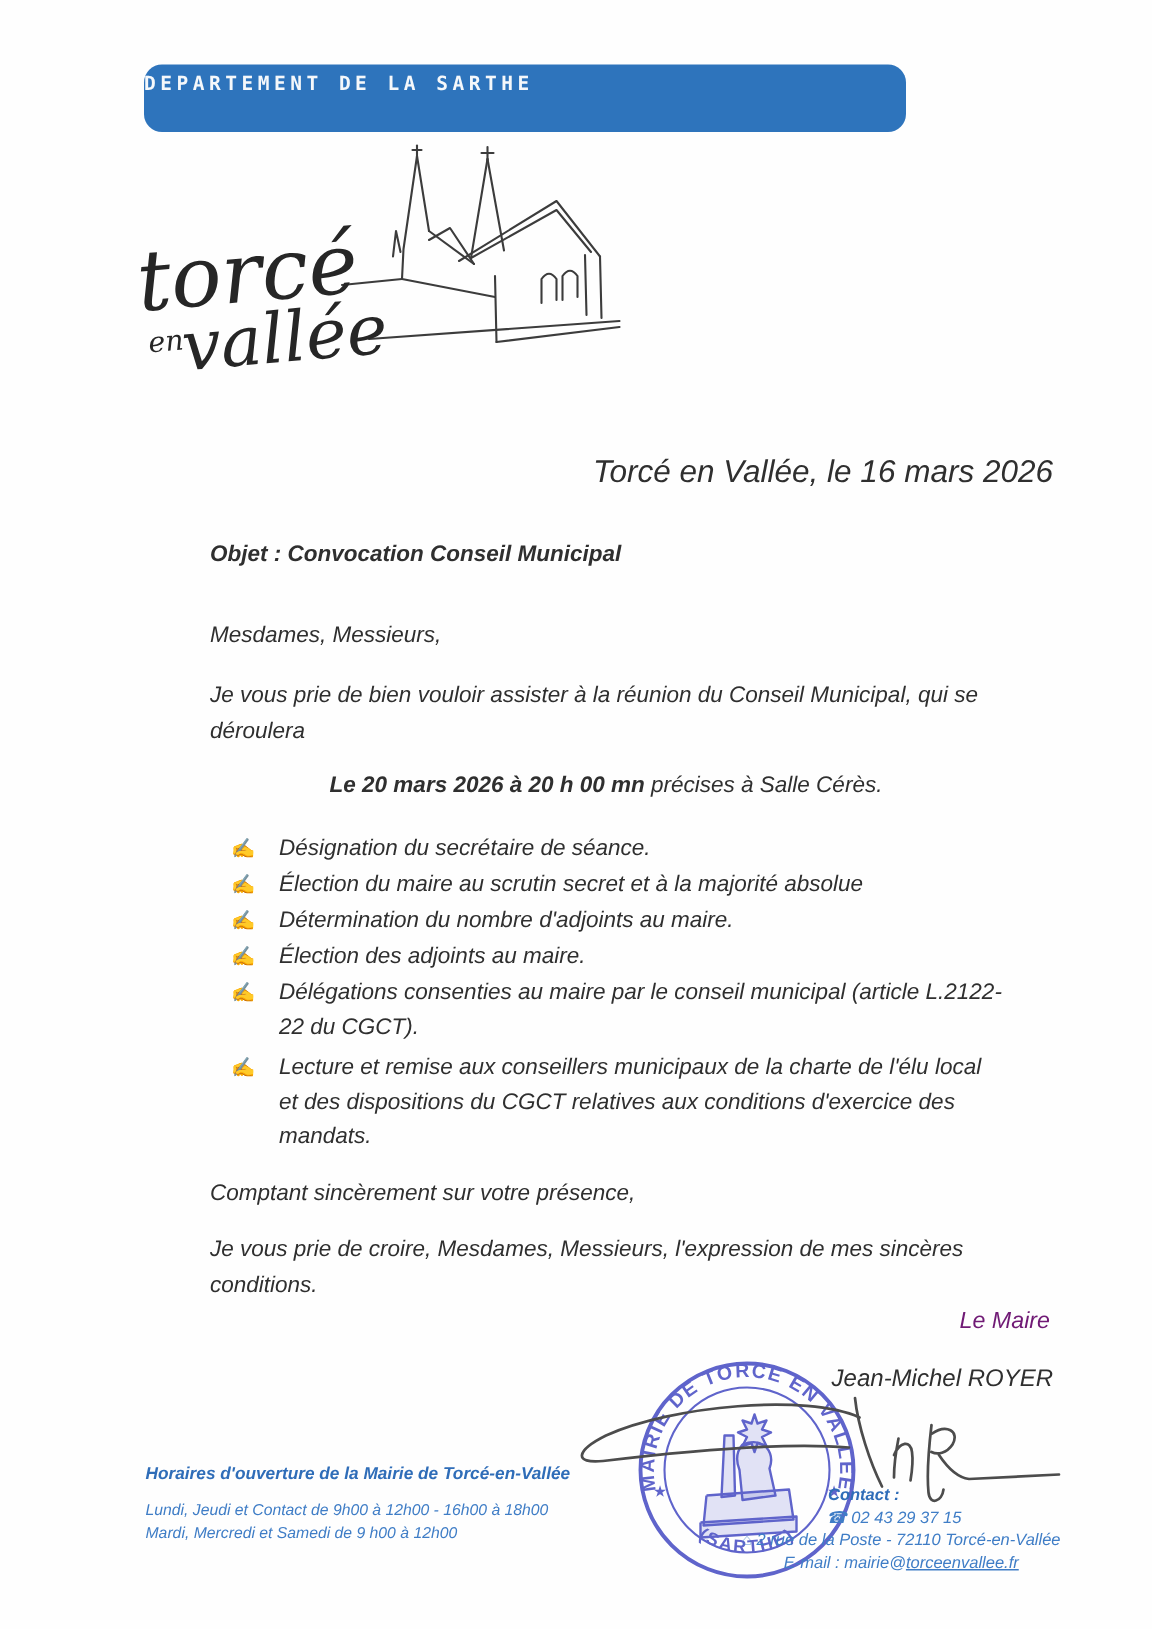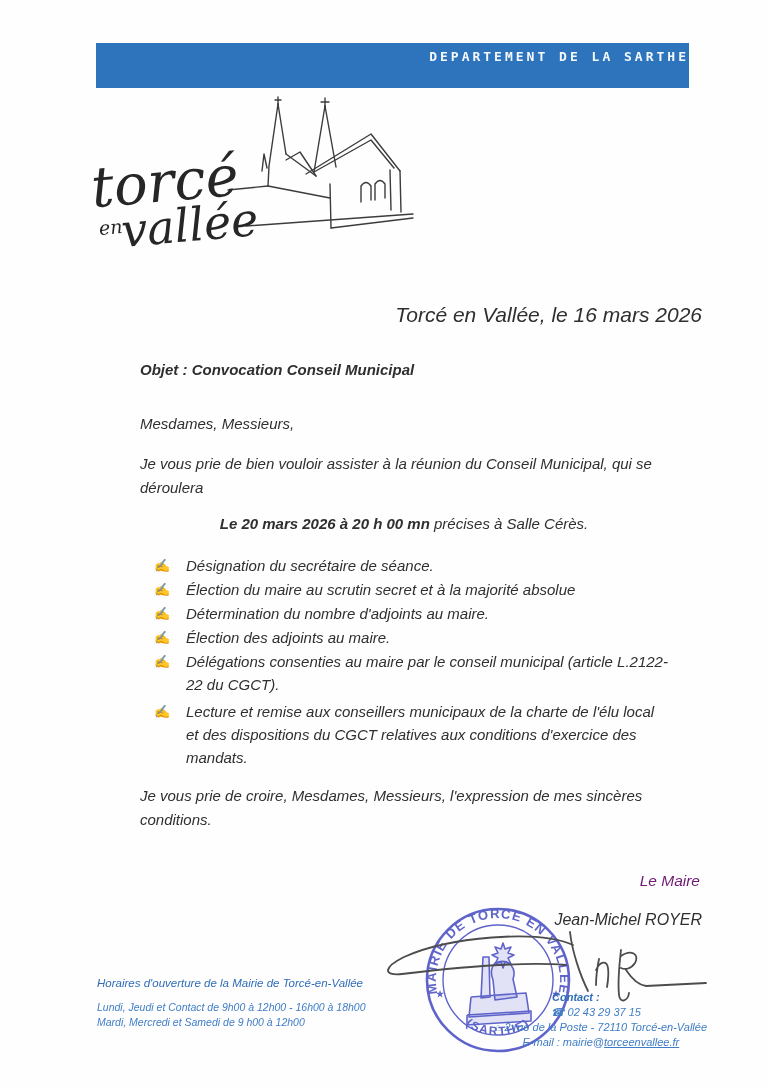--- a/index.html
+++ b/index.html
@@ -3,24 +3,24 @@
 <meta charset="utf-8">
 <style>
   html,body{margin:0;padding:0;background:#e8e8e8;}
   .page{
     position:relative;width:768px;height:1086px;margin:0 auto;
     background:#fefefe;overflow:hidden;
     font-family:"Liberation Sans",sans-serif;color:#333;
   }
   
   .banner{
-    position:absolute;left:96px;top:43px;width:593px;height:45px;
-    background:#2e74bc;color:#f5f8fb;text-align:right;
+    position:absolute;left:96px;top:43px;width:508px;height:45px;
+    background:#2e74bc;color:#f5f8fb;text-align:left;
     font-family:"DejaVu Sans Mono",monospace;font-size:13px;font-weight:bold;
-    letter-spacing:3px;line-height:19px;padding-top:4px;box-sizing:border-box;
+    letter-spacing:3px;line-height:19px;padding-top:4px;box-sizing:border-box;border-radius:12px;
   }
   
   .logo{position:absolute;left:78px;top:94px;}
   .logo path,.logo polyline{fill:none;stroke:#3c3c3c;stroke-width:1.4;stroke-linecap:round;stroke-linejoin:round;}
   .logo text{fill:#262626;font-family:"DejaVu Serif",serif;font-style:italic;}
   
   .dateline{
     position:absolute;top:303px;right:66px;
     font-style:italic;font-size:21px;color:#2f2f2f;
   }
@@ -47,21 +47,21 @@
   .stamp{position:absolute;left:423px;top:905px;opacity:0.88;}
   .stamp circle{fill:none;stroke:#4a4fc4;}
   .stamp text{fill:#4a4fc4;font-family:"Liberation Sans",sans-serif;font-weight:bold;}
   .stamp .emblem path,.stamp .emblem polyline{fill:#4a4fc4;fill-opacity:0.18;stroke:#4a4fc4;stroke-width:1.6;stroke-linejoin:round;}
   .signature{position:absolute;left:378px;top:923px;}
   .signature path{fill:none;stroke:#4c4c4c;stroke-width:1.8;stroke-linecap:round;}
   
   .footer-left{
     position:absolute;left:97px;top:977px;font-style:italic;color:#3f7dc6;
   }
-  .footer-left .hours-title{font-size:11.5px;font-weight:normal;margin:0 0 11px 0;color:#2f6db8;}
+  .footer-left .hours-title{font-size:11.5px;font-weight:bold;margin:0 0 11px 0;color:#2f6db8;}
   .footer-left .hours-line{font-size:10.5px;line-height:15px;}
   .footer-right{
     position:absolute;right:61px;top:990px;text-align:center;
     font-style:italic;color:#3f7dc6;font-size:11px;line-height:15px;
   }
   .footer-right .contact-title{font-weight:bold;margin-right:50px;color:#2f6db8;}
   .footer-right .phone-row{margin-right:10px;}
   .footer-right .addr-icon{font-style:normal;opacity:.55;}
   .footer-right .email-domain{text-decoration:underline;}
 </style>
@@ -138,20 +138,21 @@
         </li>
       <li>
           <span class="bullet">✍</span>
           <span class="item-text">Délégations consenties au maire par le conseil municipal (article L.2122-22 du CGCT).</span>
         </li>
       <li style="margin-top:4px">
           <span class="bullet">✍</span>
           <span class="item-text">Lecture et remise aux conseillers municipaux de la charte de l'élu local et des dispositions du CGCT relatives aux conditions d'exercice des mandats.</span>
         </li>
     </ul>
+    <p class="closing1">Comptant sincèrement sur votre présence,</p>
     <p>Je vous prie de croire, Mesdames, Messieurs, l'expression de mes sincères conditions.</p>
   </div>
 
   <div class="sig-title">Le Maire</div>
   <div class="sig-name">Jean-Michel ROYER</div>
 
   <svg class="stamp" width="150" height="150" viewBox="0 0 150 150">
     <defs>
       <path id="arcTop" d="M 16.7 96.2 A 62 62 0 1 1 133.3 96.2"></path>
       <path id="arcBottom" d="M 22 97 A 59 59 0 0 0 128 97"></path>

